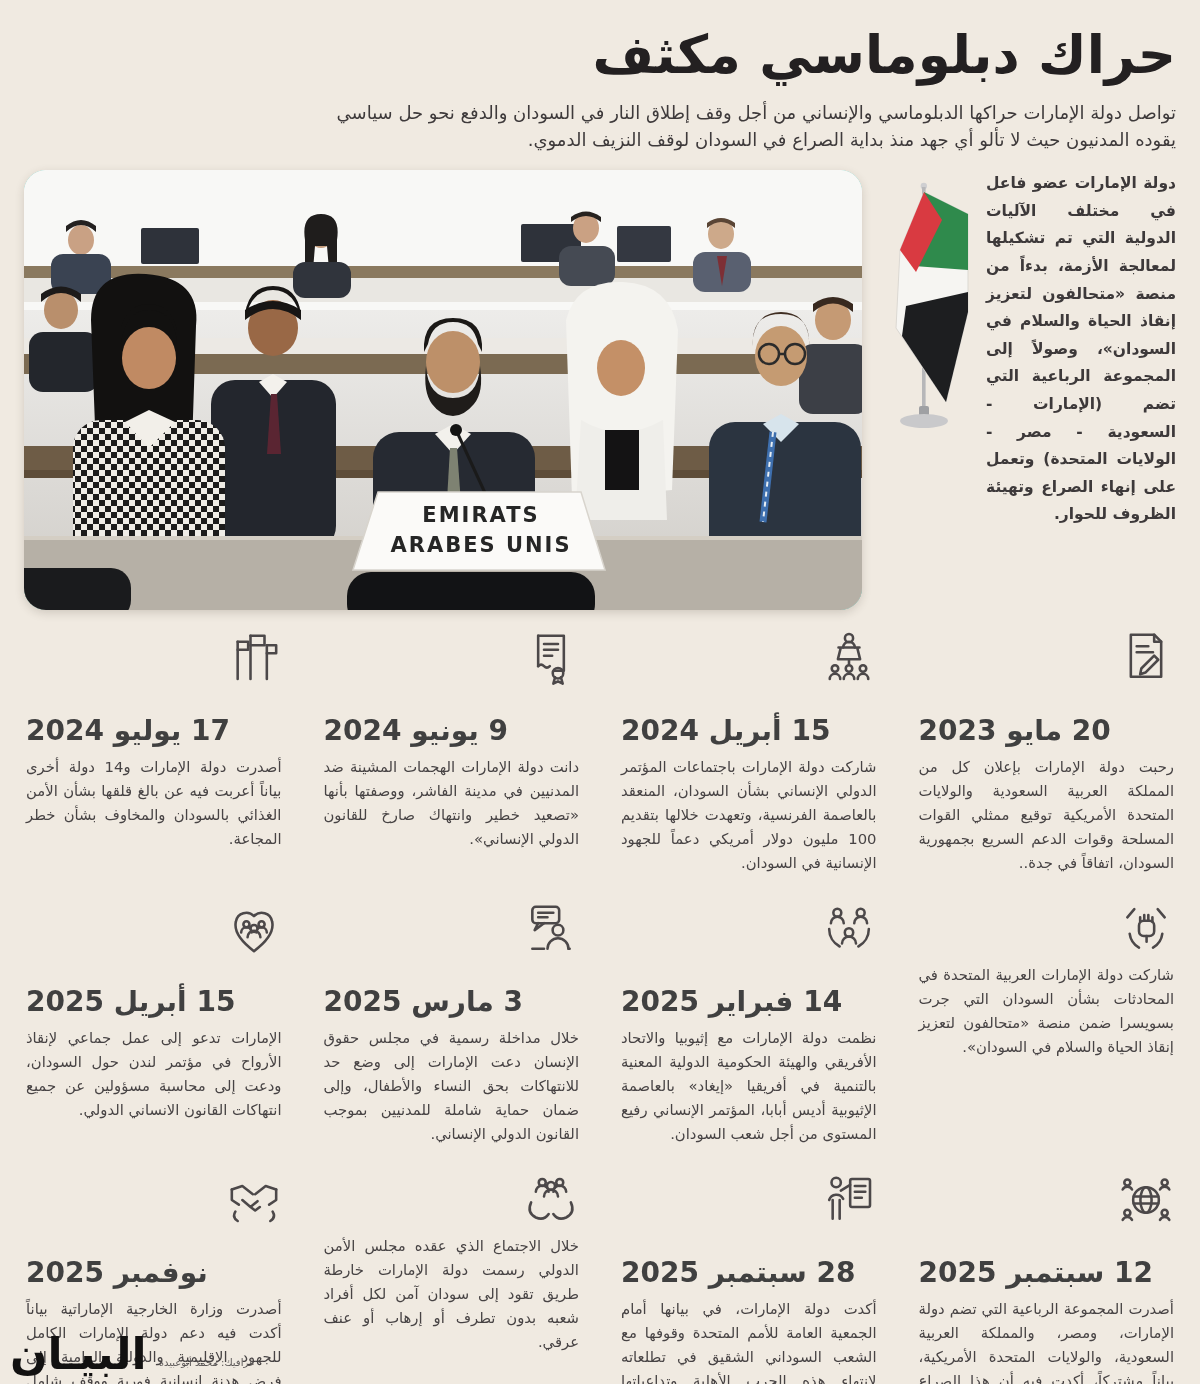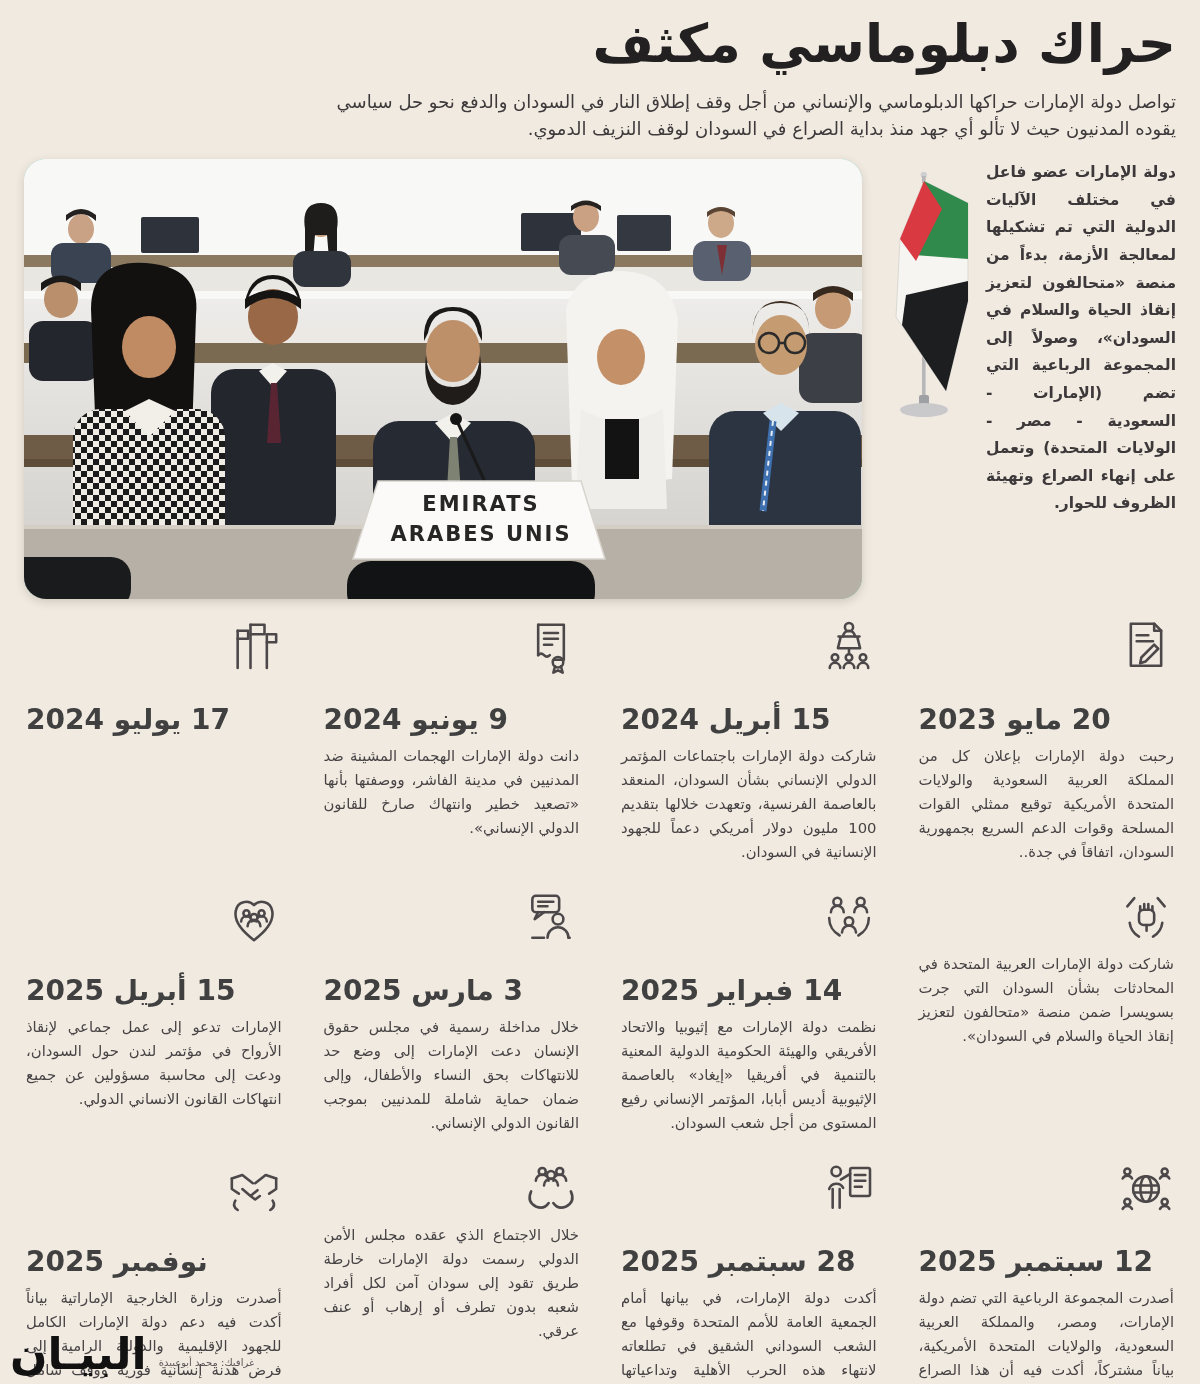--- a/index.html
+++ b/index.html
@@ -2,21 +2,21 @@
 <html lang="ar" dir="rtl"><head>
 <meta charset="utf-8">
 <style>
   html,body{margin:0;padding:0;}
   .page{
     width:1200px;height:1384px;position:relative;overflow:hidden;
     background:#f0eae1;direction:rtl;
     font-family:"DejaVu Sans",sans-serif;color:#403c3d;
   }
   
-  .header{padding:13px 24px 0;}
+  .header{padding:24px 24px 0;}
   .title{
     margin:0;font-size:53px;line-height:1.18;font-weight:bold;
     color:#232021;text-align:right;letter-spacing:-1px;
   }
   .subtitle{
     margin:12px 0 0;width:878px;font-size:18px;line-height:1.55;
     color:#3e3a3b;text-align:right;
   }
   
   .media-row{display:flex;gap:14px;padding:0 24px;margin-top:16px;height:440px;}
@@ -257,20 +257,21 @@
           <svg class="ticon" viewBox="0 0 48 48">
             <path d="M10 10v32"></path>
             <path d="M10 10h9v7h-9"></path>
             <path d="M21 5v37"></path>
             <path d="M21 5h12v8H21"></path>
             <path d="M35 13v29"></path>
             <path d="M35 13h8v7h-8"></path>
           </svg>
         </div>
       <div class="t-date">17 يوليو 2024</div>
+      <div class="t-text">أصدرت دولة الإمارات و14 دولة أخرى بياناً أعربت فيه عن بالغ قلقها بشأن الأمن الغذائي بالسودان والمخاوف بشأن خطر المجاعة.</div>
     </div>
 
     <div class="cell">
       <div class="t-icon">
           <svg class="ticon" viewBox="0 0 48 48">
             <path d="M19 18v-4M22.5 17v-5M26 17v-5M29.5 18v-4"></path>
             <rect x="18" y="17" width="13" height="13" rx="4"></rect>
             <path d="M24.5 30v5"></path>
             <path d="M8 14l6-7M40 14l-6-7"></path>
             <path d="M10 28a16 16 0 0 0 8 12M38 28a16 16 0 0 1-8 12"></path>

